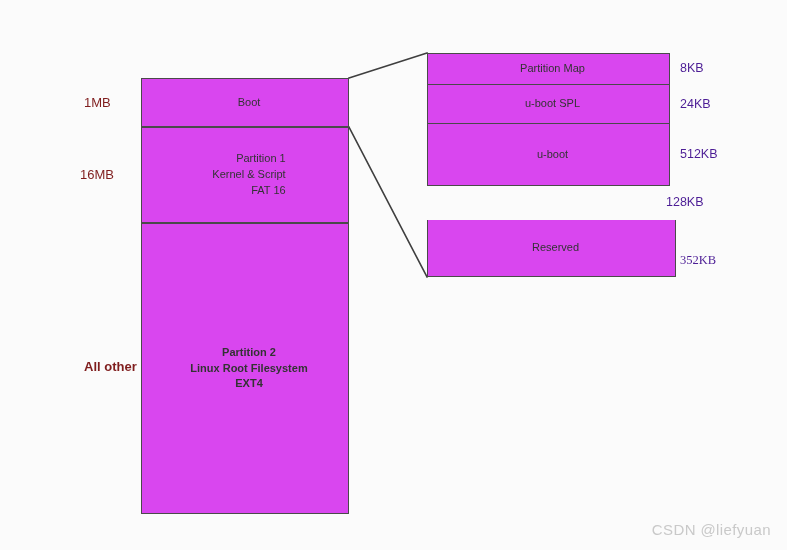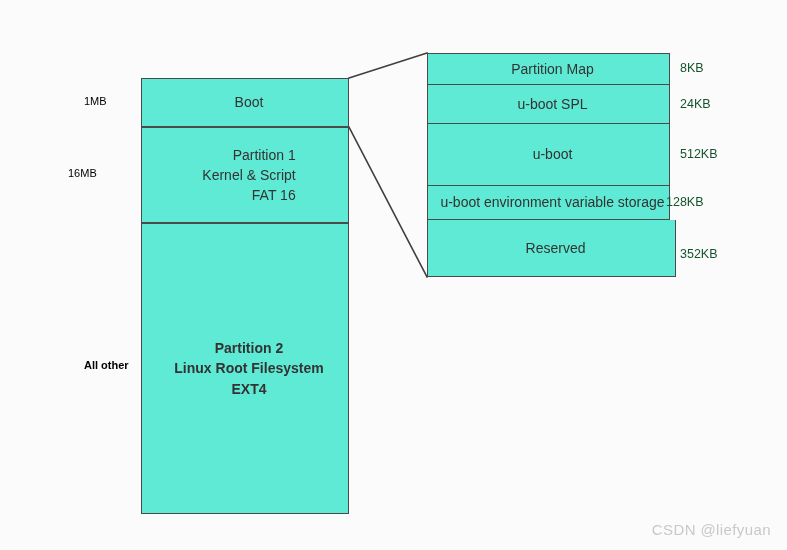--- a/index.html
+++ b/index.html
@@ -30,57 +30,57 @@
     top: 0;
     width: 787px;
     height: 550px;
     pointer-events: none;
   }
 
   
   .box {
     position: absolute;
     box-sizing: border-box;
-    background: #5eead4;
+    background: #d946ef;
     border: 1.6px solid #4a4a4a;
     display: flex;
     align-items: center;
     justify-content: center;
     text-align: center;
-    font-size: 14px;
+    font-size: 11px;
     line-height: 1.45;
     color: #333333;
     padding-left: 8px;
   }
   .box.stacked {
     border-top-width: 0;
   }
   .box.first {
     border-top-width: 1.6px;
   }
 
   .box-label {
     display: block;
     white-space: pre-line;
   }
 
   
   .capacity-label {
     position: absolute;
-    font-size: 11px;
-    color: #000000;
+    font-size: 13px;
+    color: #7f1d1d;
     text-align: left;
     white-space: nowrap;
   }
 
   
   .size-label {
     position: absolute;
     font-size: 12.5px;
-    color: #14532d;
+    color: #4c1d95;
     text-align: left;
     white-space: nowrap;
   }
 
   
   #watermark {
     position: absolute;
     right: 16px;
     bottom: 12px;
     font-size: 15px;
@@ -93,21 +93,21 @@
 <body>
 
 <div id="diagram-root">
 
   <svg id="connector-layer" viewBox="0 0 787 550" xmlns="http://www.w3.org/2000/svg">
     <line id="c-top" stroke="#3f3f3f" stroke-width="1.6" stroke-linecap="square" x1="349" y1="78" x2="427" y2="53"></line>
     <line id="c-bottom" stroke="#3f3f3f" stroke-width="1.6" stroke-linecap="square" x1="349" y1="127" x2="427" y2="277"></line>
   </svg>
 
   <div class="capacity-label" id="cap-boot" style="left: 84px; top: 94.5px;">1MB</div>
-  <div class="capacity-label" id="cap-p1" style="left: 68px; top: 167px;">16MB</div>
+  <div class="capacity-label" id="cap-p1" style="left: 80px; top: 167px;">16MB</div>
   <div class="capacity-label" id="cap-p2" style="left: 84px; top: 359px; font-weight: bold;">All other</div>
 
   <div class="box first" id="box-boot" style="left: 141px; top: 78px; width: 208px; height: 49px;">
     <span class="box-label">Boot</span>
   </div>
 
   <div class="box first" id="box-p1" style="left: 141px; top: 127px; width: 208px; height: 96px; text-align: right;">
     <span class="box-label">Partition 1
 Kernel &amp; Script
 FAT 16</span>
@@ -121,28 +121,25 @@
 
   <div class="box first" id="row-partition-map" style="left: 427px; top: 53px; width: 243px; height: 32px;">
     <span class="box-label">Partition Map</span>
   </div>
   <div class="box stacked" id="row-u-boot" style="left: 427px; top: 124px; width: 243px; height: 62px;">
     <span class="box-label">u-boot</span>
   </div>
   <div class="box stacked" id="row-u-boot-spl" style="left: 427px; top: 85px; width: 243px; height: 39px;">
     <span class="box-label">u-boot SPL</span>
   </div>
-  <div class="box stacked" id="row-u-boot-env" style="left: 427px; top: 186px; width: 243px; height: 34px;">
-    <span class="box-label">u-boot environment variable storage</span>
-  </div>
   <div class="box stacked" id="row-reserved" style="left: 427px; top: 220px; width: 249px; height: 57px;">
     <span class="box-label">Reserved</span>
   </div>
 
   <div class="size-label" id="size-0" style="left: 680px; top: 61px;">8KB</div>
   <div class="size-label" id="size-1" style="left: 680px; top: 96.5px;">24KB</div>
   <div class="size-label" id="size-2" style="left: 680px; top: 147px;">512KB</div>
   <div class="size-label" id="size-3" style="left: 666px; top: 195px;">128KB</div>
-  <div class="size-label" id="size-4" style="left: 680px; top: 247px;">352KB</div>
+  <div class="size-label" id="size-4" style="left: 680px; top: 253px; font-family: Liberation Serif, serif;">352KB</div>
 
   <div id="watermark">CSDN @liefyuan</div>
 
 </div>
 
 </body></html>

